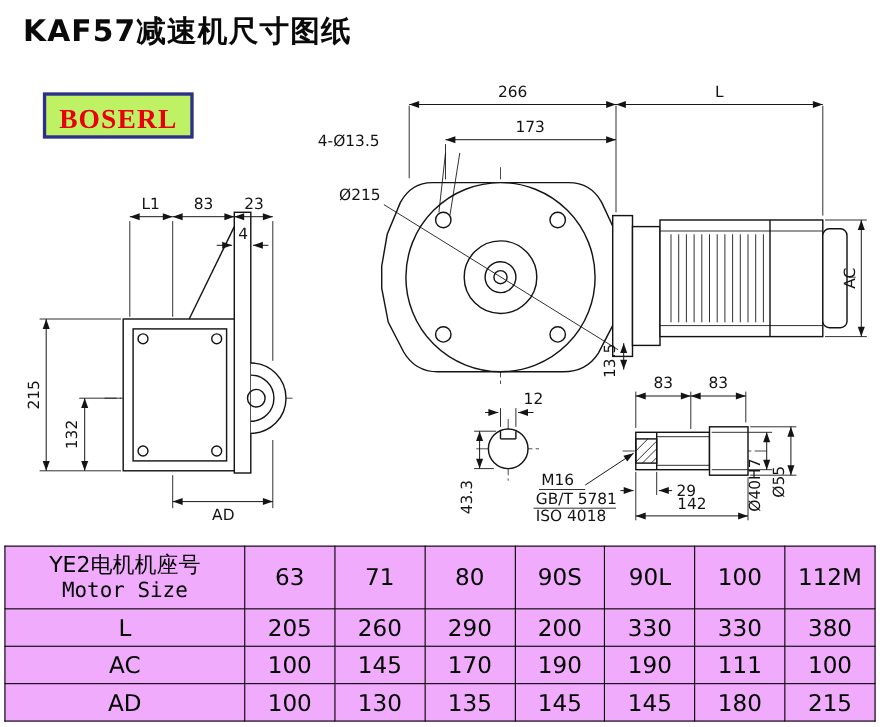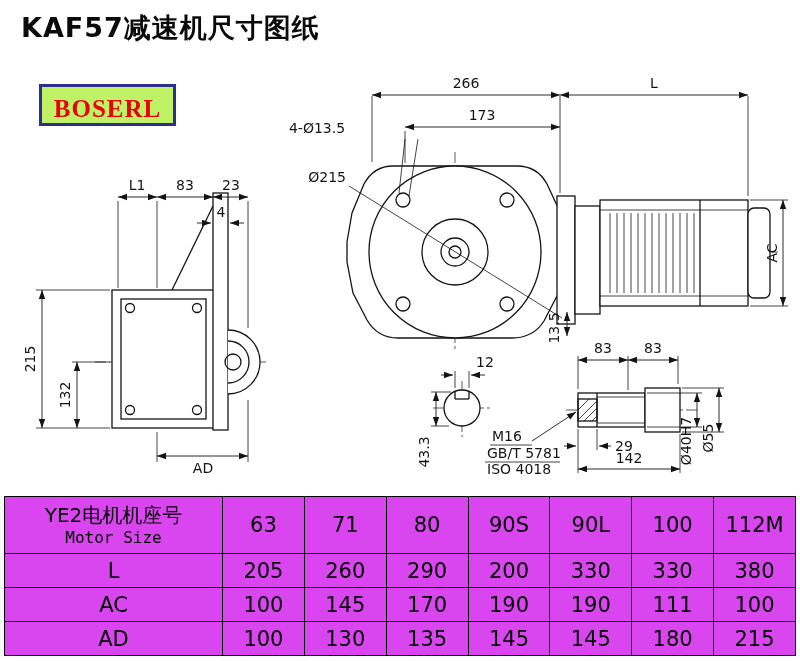--- a/index.html
+++ b/index.html
@@ -12,26 +12,26 @@
   .brand span{font-family:"Liberation Serif","DejaVu Serif",serif;font-weight:bold;
               font-size:25px;color:#e8000d;letter-spacing:1px;}
   svg{position:absolute;left:0;top:0;}
   svg .s{stroke:#141414;stroke-width:1.3;fill:none;}
   svg .sw{stroke:#141414;stroke-width:1.3;fill:#ffffff;}
   svg .thin{stroke:#141414;stroke-width:0.8;fill:none;}
   svg .dim{stroke:#141414;stroke-width:0.9;fill:none;}
   svg .cl{stroke:#141414;stroke-width:0.7;fill:none;stroke-dasharray:11 3 3 3;}
   svg text{font-family:"DejaVu Sans","Liberation Sans",sans-serif;font-size:14px;fill:#141414;}
   table.size{position:absolute;left:4px;top:496px;width:792px;border-collapse:collapse;
-             table-layout:fixed;background:#d946ef;}
+             table-layout:fixed;background:#f0abfc;}
   table.size th,table.size td{border:1.6px solid #000;text-align:center;vertical-align:middle;
              font-size:21px;color:#000;padding:0;}
   table.size .hcell{height:56px;font-weight:normal;}
   table.size .hcell .cn{font-size:20px;line-height:1.25;}
-  table.size .hcell .en{font-family:"DejaVu Sans Mono","Liberation Mono",monospace;font-size:16px;line-height:1.2;}
+  table.size .hcell .en{font-family:"DejaVu Sans Mono","Liberation Mono",monospace;font-size:19px;line-height:1.2;}
   table.size tr.vals td{height:33px;}
 </style>
 </head>
 <body>
 
 <div class="page">
 
   <div class="title">KAF57减速机尺寸图纸</div>
 
   <div class="brand">

